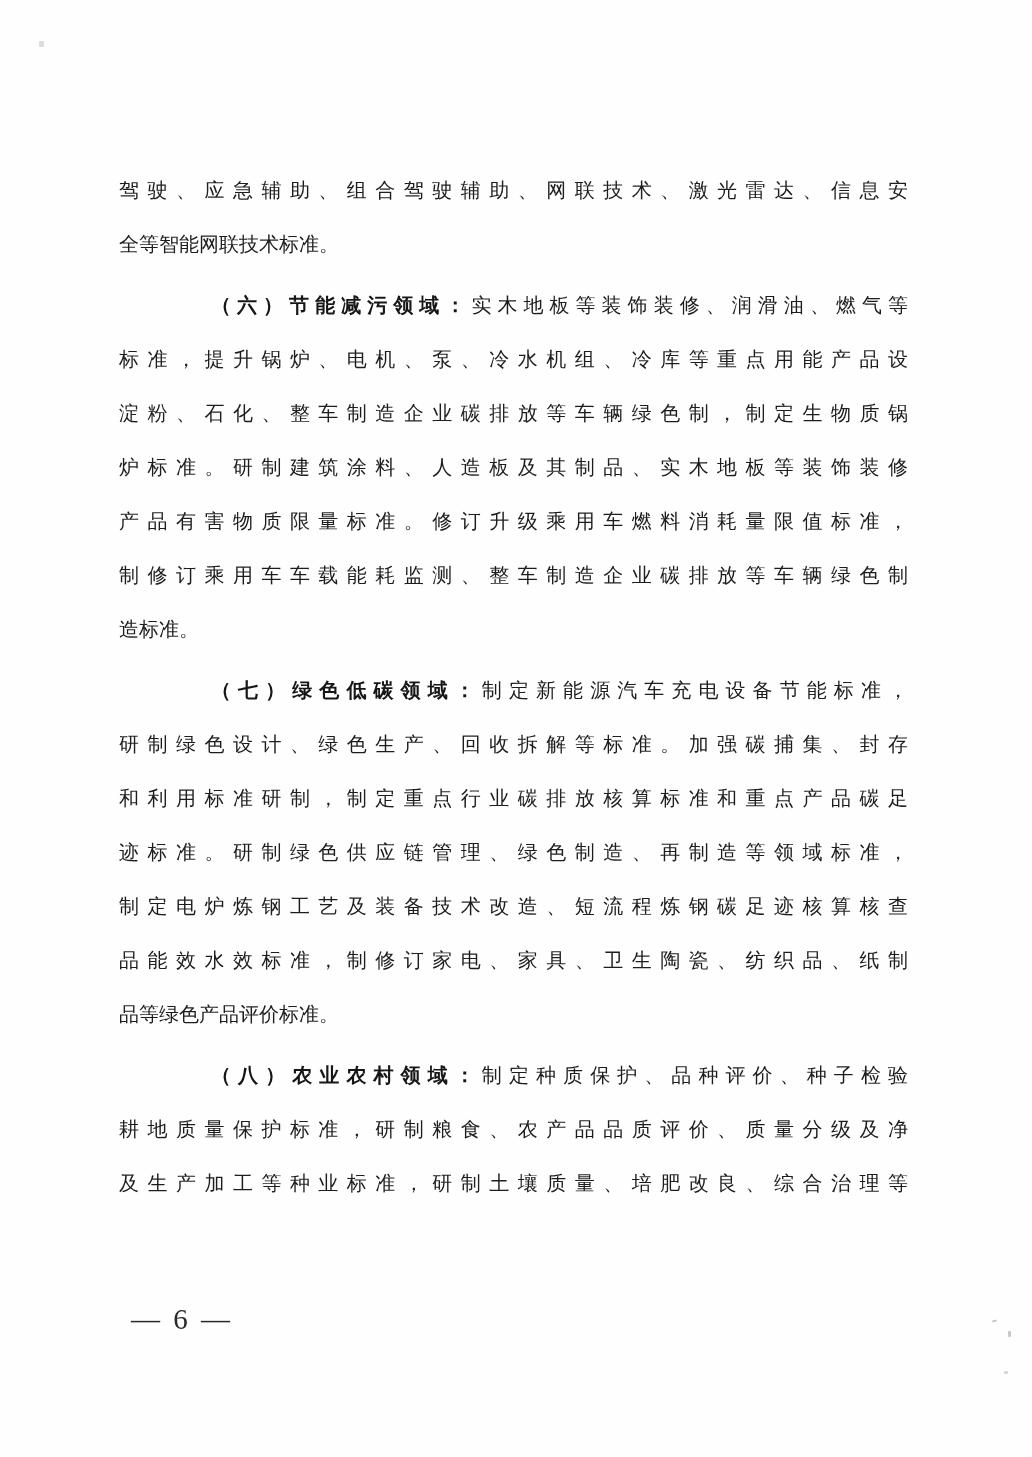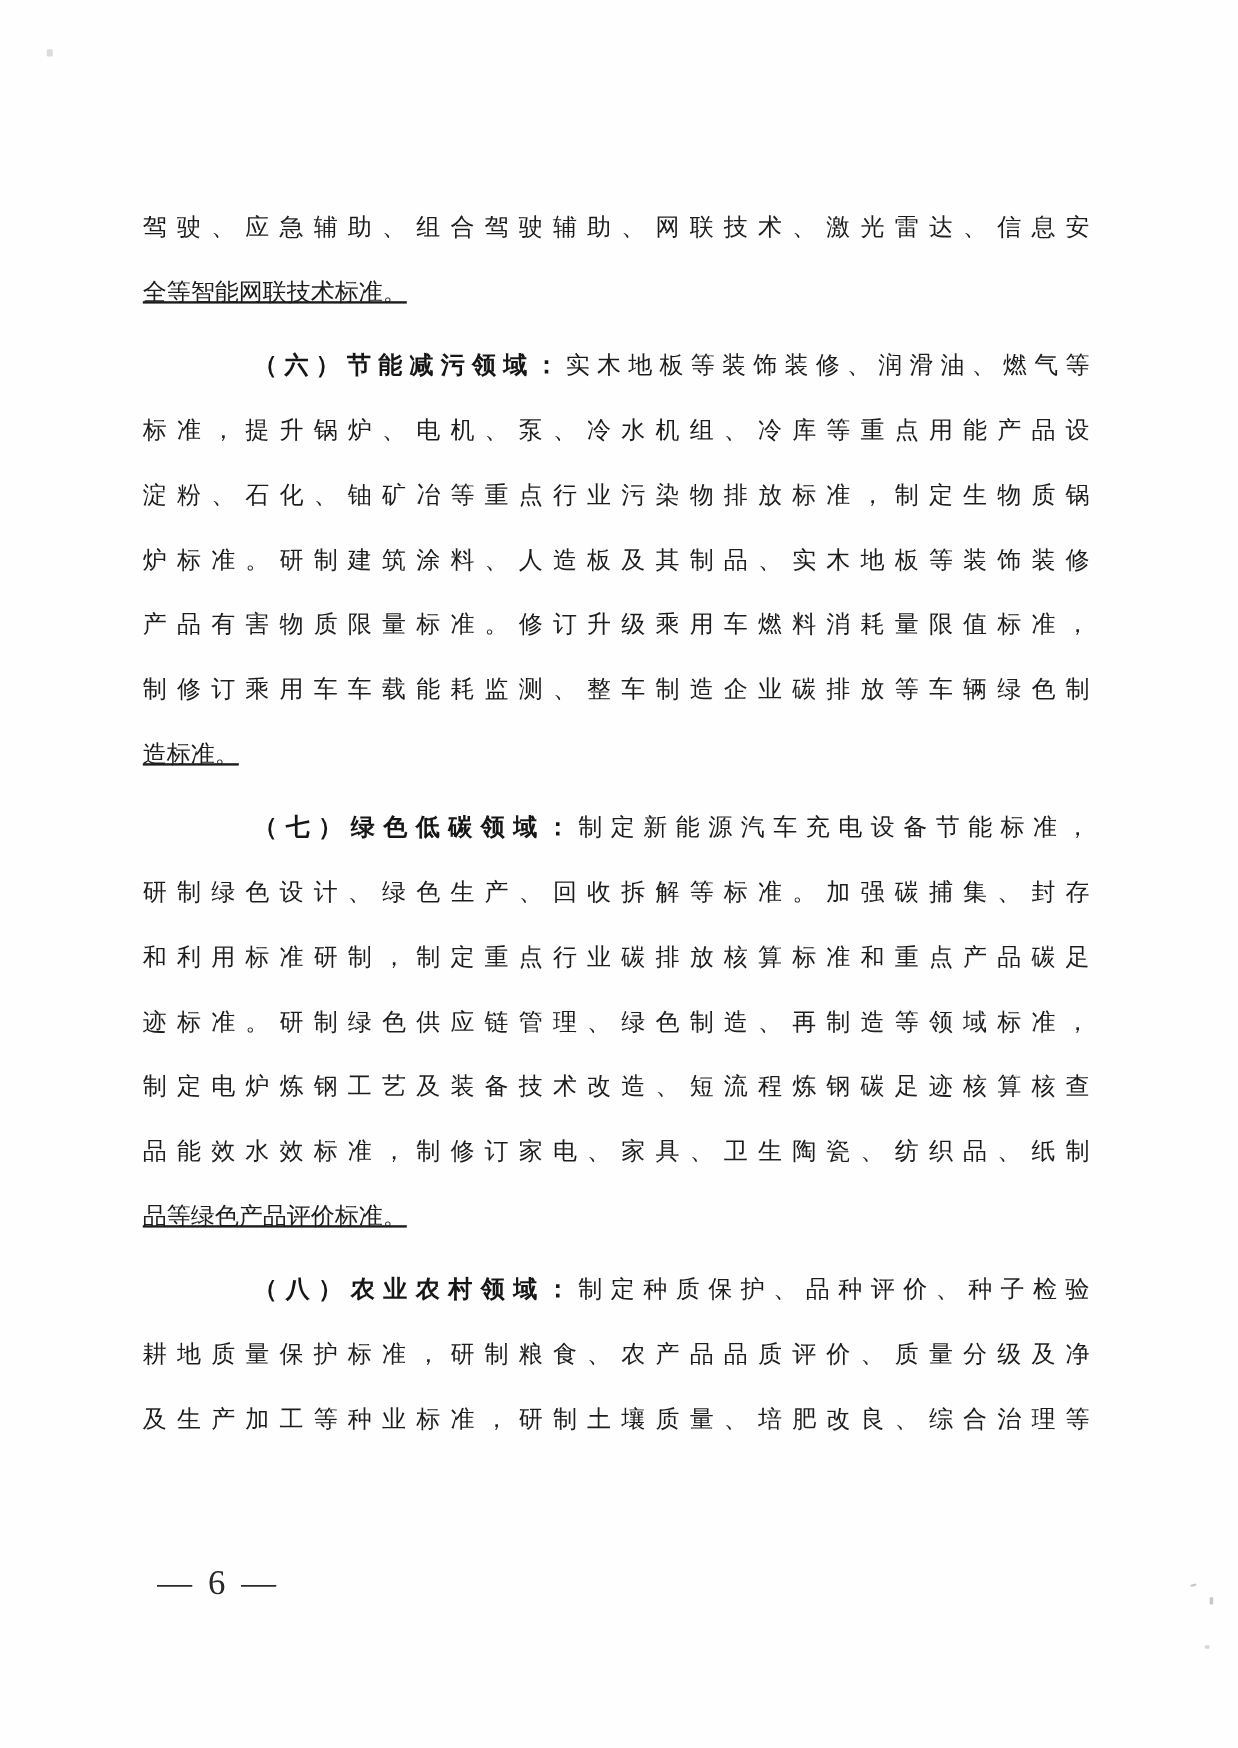--- a/index.html
+++ b/index.html
@@ -25,21 +25,20 @@
   .line {
     font-size: 20px;
     line-height: 54px;
     height: 54px;
     text-align: justify;
     text-align-last: justify;
     box-sizing: border-box;
   }
   .line--last {
     text-align-last: left;
-    text-decoration: underline;
   }
   .line--first {
     padding-left: 56px; 
   }
   .para--section {
     margin-top: 7px;
   }
   .head {
     font-weight: bold;
     color: #161616;
@@ -80,21 +79,21 @@
     <div>
       <div class="line">驾驶、应急辅助、组合驾驶辅助、网联技术、激光雷达、信息安</div>
       <div class="line line--last">全等智能网联技术标准。</div>
     </div>
 
     <div class="para--section">
       <div class="line line--first">
         <span class="head">（六）节能减污领域：</span><span>实木地板等装饰装修、润滑油、燃气等</span>
       </div>
       <div class="line">标准，提升锅炉、电机、泵、冷水机组、冷库等重点用能产品设</div>
-      <div class="line">淀粉、石化、铀矿冶等重点行业污染物排放标准，制定生物质锅</div>
+      <div class="line">淀粉、石化、整车制造企业碳排放等车辆绿色制，制定生物质锅</div>
       <div class="line">炉标准。研制建筑涂料、人造板及其制品、实木地板等装饰装修</div>
       <div class="line">产品有害物质限量标准。修订升级乘用车燃料消耗量限值标准，</div>
       <div class="line">制修订乘用车车载能耗监测、整车制造企业碳排放等车辆绿色制</div>
       <div class="line line--last">造标准。</div>
     </div>
 
     <div class="para--section">
       <div class="line line--first">
         <span class="head">（七）绿色低碳领域：</span><span>制定新能源汽车充电设备节能标准，</span>
       </div>

